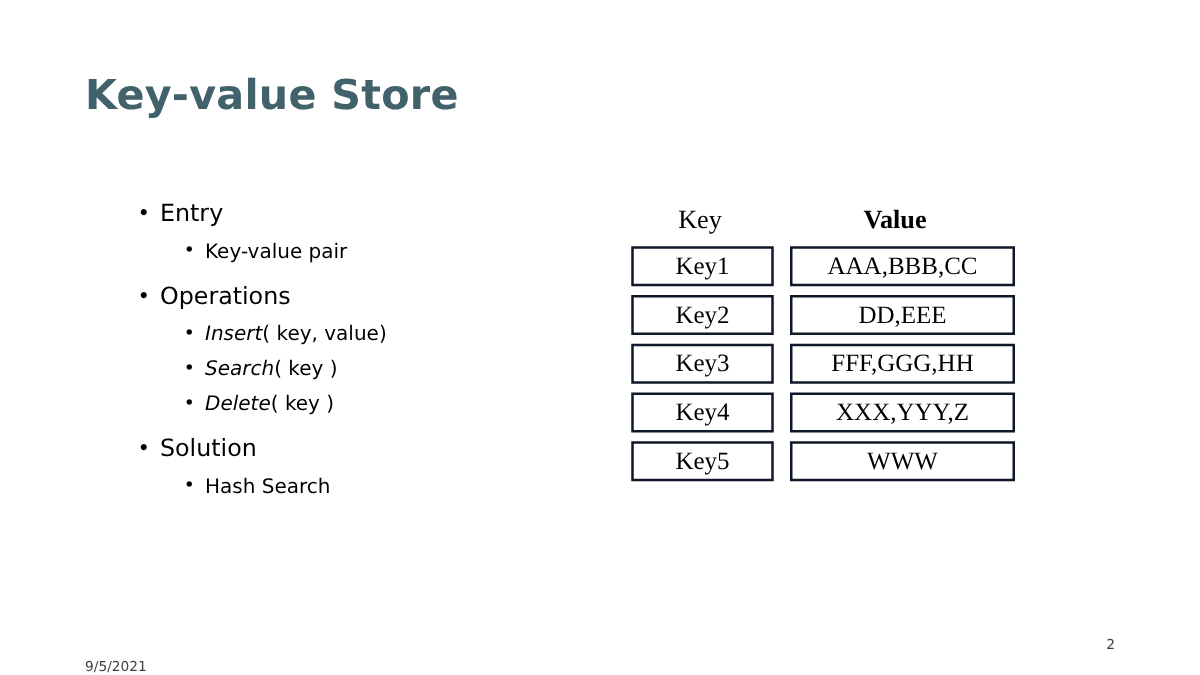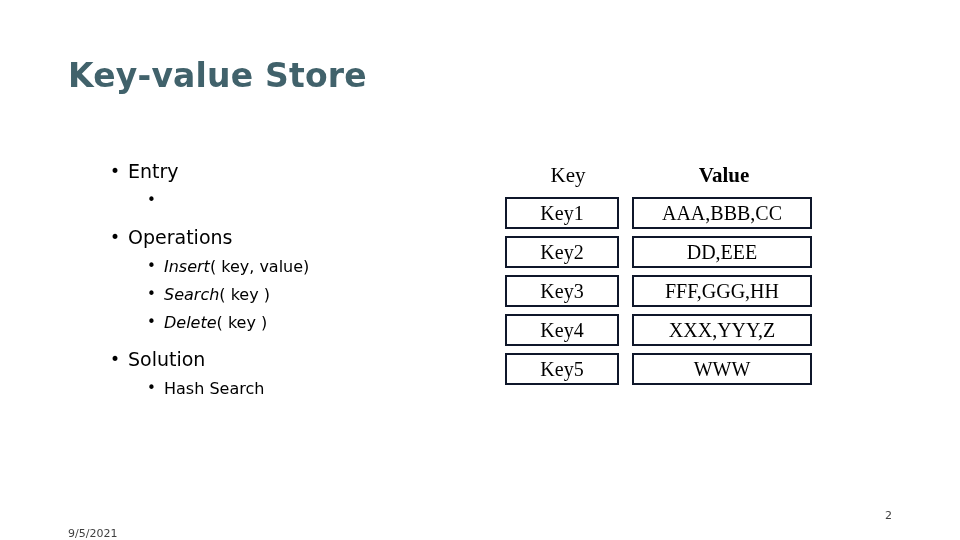--- a/index.html
+++ b/index.html
@@ -77,21 +77,20 @@
   
   .kvtable {
     position: absolute;
     left: 505px;
     top: 163px;
     font-family: "Liberation Serif", serif;
   }
   .kvtable .head-row {
     display: flex;
     margin-bottom: 9px;
-    justify-content: flex-end;
   }
   .kvtable .head-cell {
     font-size: 21px;
     text-align: center;
     color: #000;
   }
   .kvtable .head-key { width: 110px; }
   .kvtable .head-val { width: 176px; margin-left: 13px; font-weight: bold; }
 
   .kvtable .row {
@@ -138,20 +137,21 @@
 
   <div class="content">
 
     <div class="grp">
       <div class="lvl1">
         <span class="bullet">•</span>
         <span>Entry</span>
       </div>
       <div class="lvl2">
         <span class="bullet">•</span>
+        <span>Key-value pair</span>
       </div>
     </div>
 
     <div class="grp-ops">
       <div class="lvl1">
         <span class="bullet">•</span>
         <span>Operations</span>
       </div>
       <div class="lvl2">
         <span class="bullet">•</span>

